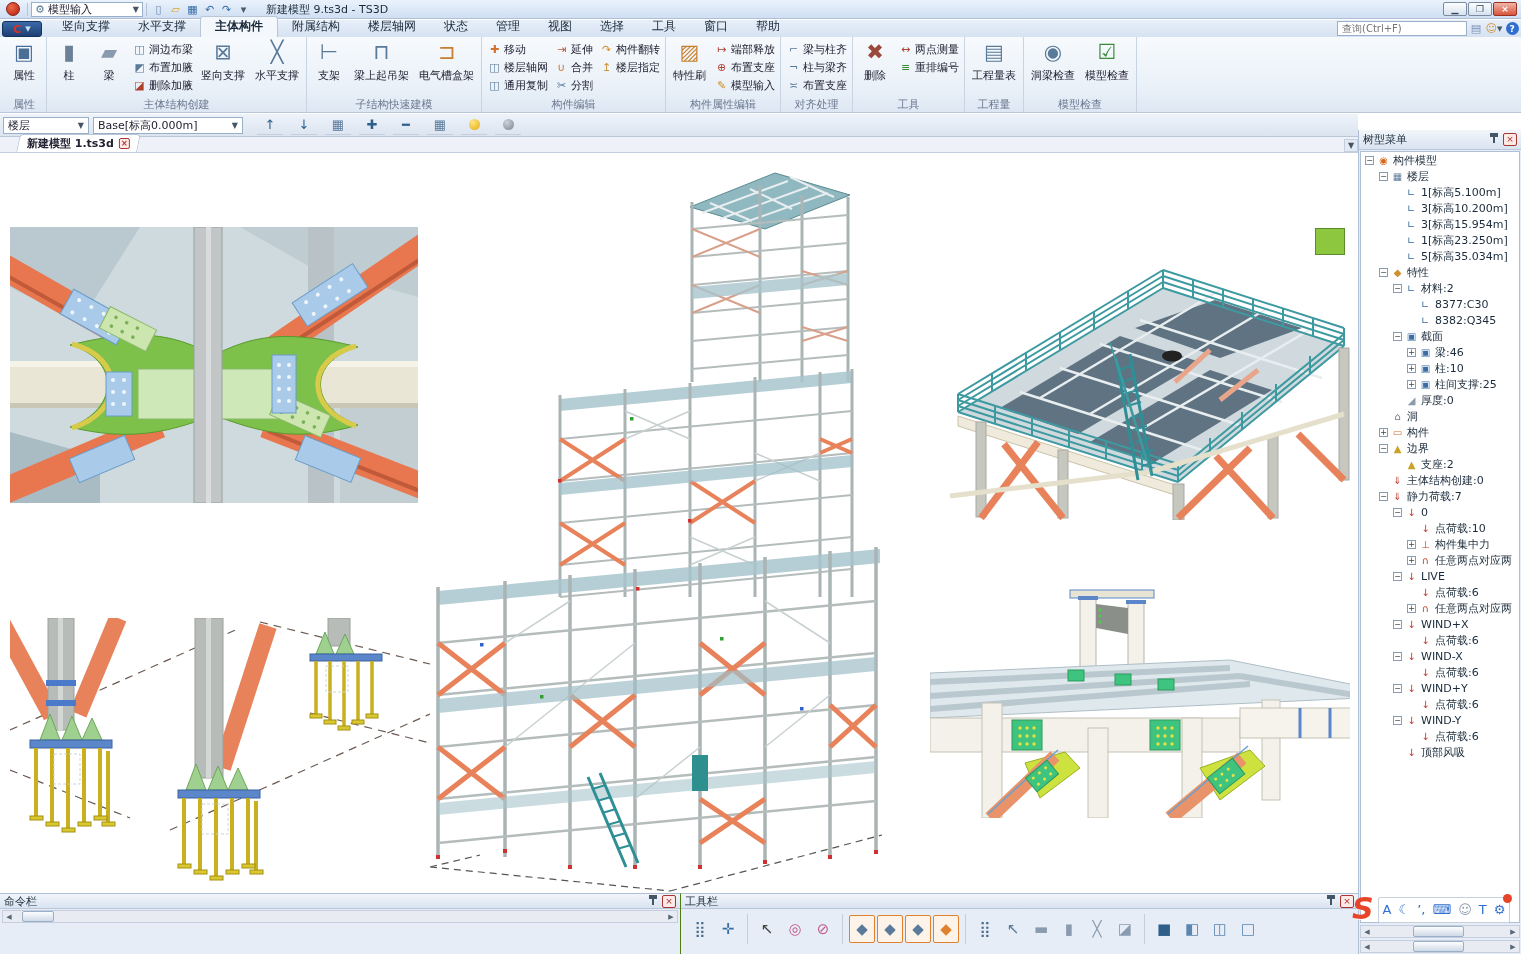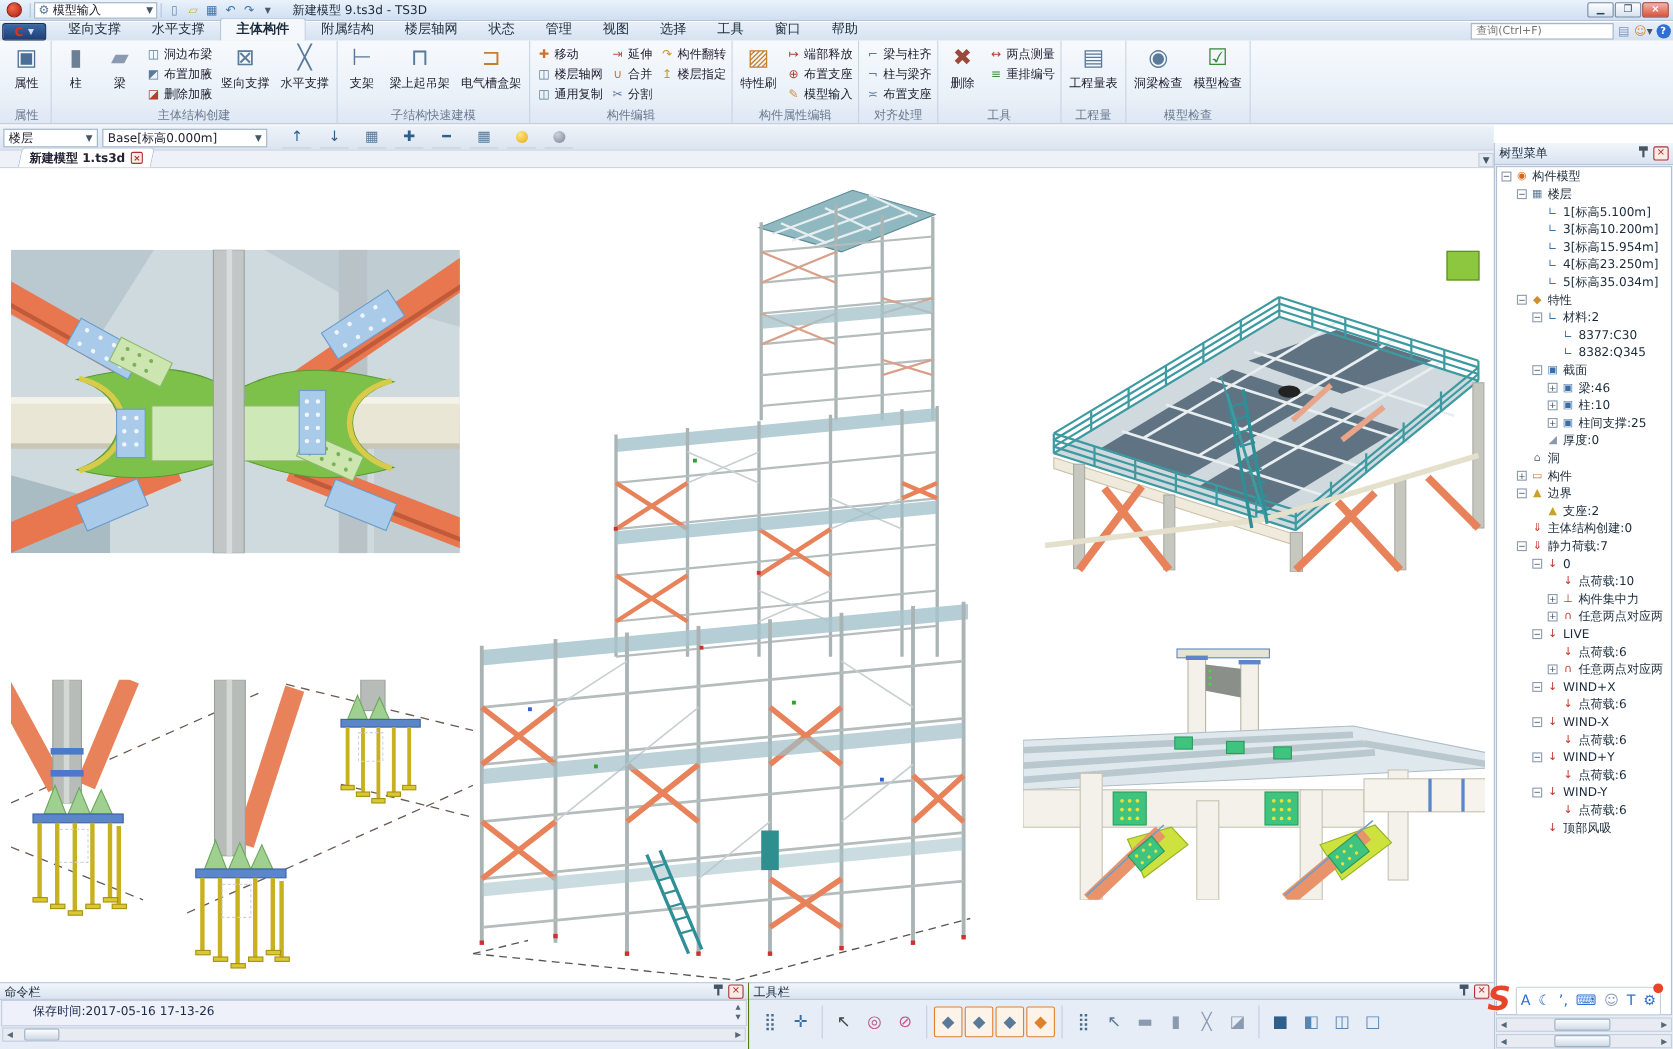--- a/index.html
+++ b/index.html
@@ -783,21 +783,21 @@
           <span>3[标高10.200m]</span>
         </div>
         <div class="trow" style="padding-left: 32px;">
           <span class="noexp"></span>
           <span class="ticon" style="color: rgb(58, 110, 165);">∟</span>
           <span>3[标高15.954m]</span>
         </div>
         <div class="trow" style="padding-left: 32px;">
           <span class="noexp"></span>
           <span class="ticon" style="color: rgb(58, 110, 165);">∟</span>
-          <span>4[标高23.250m]</span>
+          <span>1[标高23.250m]</span>
         </div>
         <div class="trow" style="padding-left: 32px;">
           <span class="noexp"></span>
           <span class="ticon" style="color: rgb(58, 110, 165);">∟</span>
           <span>5[标高35.034m]</span>
         </div>
         <div class="trow" style="padding-left: 18px;">
           <span class="expander">−</span>
           <span class="ticon" style="color: rgb(208, 143, 46);">◆</span>
           <span>特性</span>
@@ -970,24 +970,20 @@
   </div>
 
   <div class="cmdpanel">
     <div class="ptitle" style="height:15px;">
       <span>命令栏</span>
       <span class="sp"></span>
       <span class="pinbtn">
           <span class="pin"></span>
         </span>
       <span class="closebtn">×</span>
-    </div>
-    <div class="cmdtext">
-      <span>保存时间:2017-05-16 17-13-26</span>
-      <span class="vmini">▲<br>▼</span>
     </div>
     <div class="hscroll" style="margin:1px 2px;">
       <span class="sarr">◀</span>
       <span class="strack">
           <span class="sthumb" style="left:1%;width:5%;"></span>
         </span>
       <span class="sarr">▶</span>
     </div>
   </div>
 

